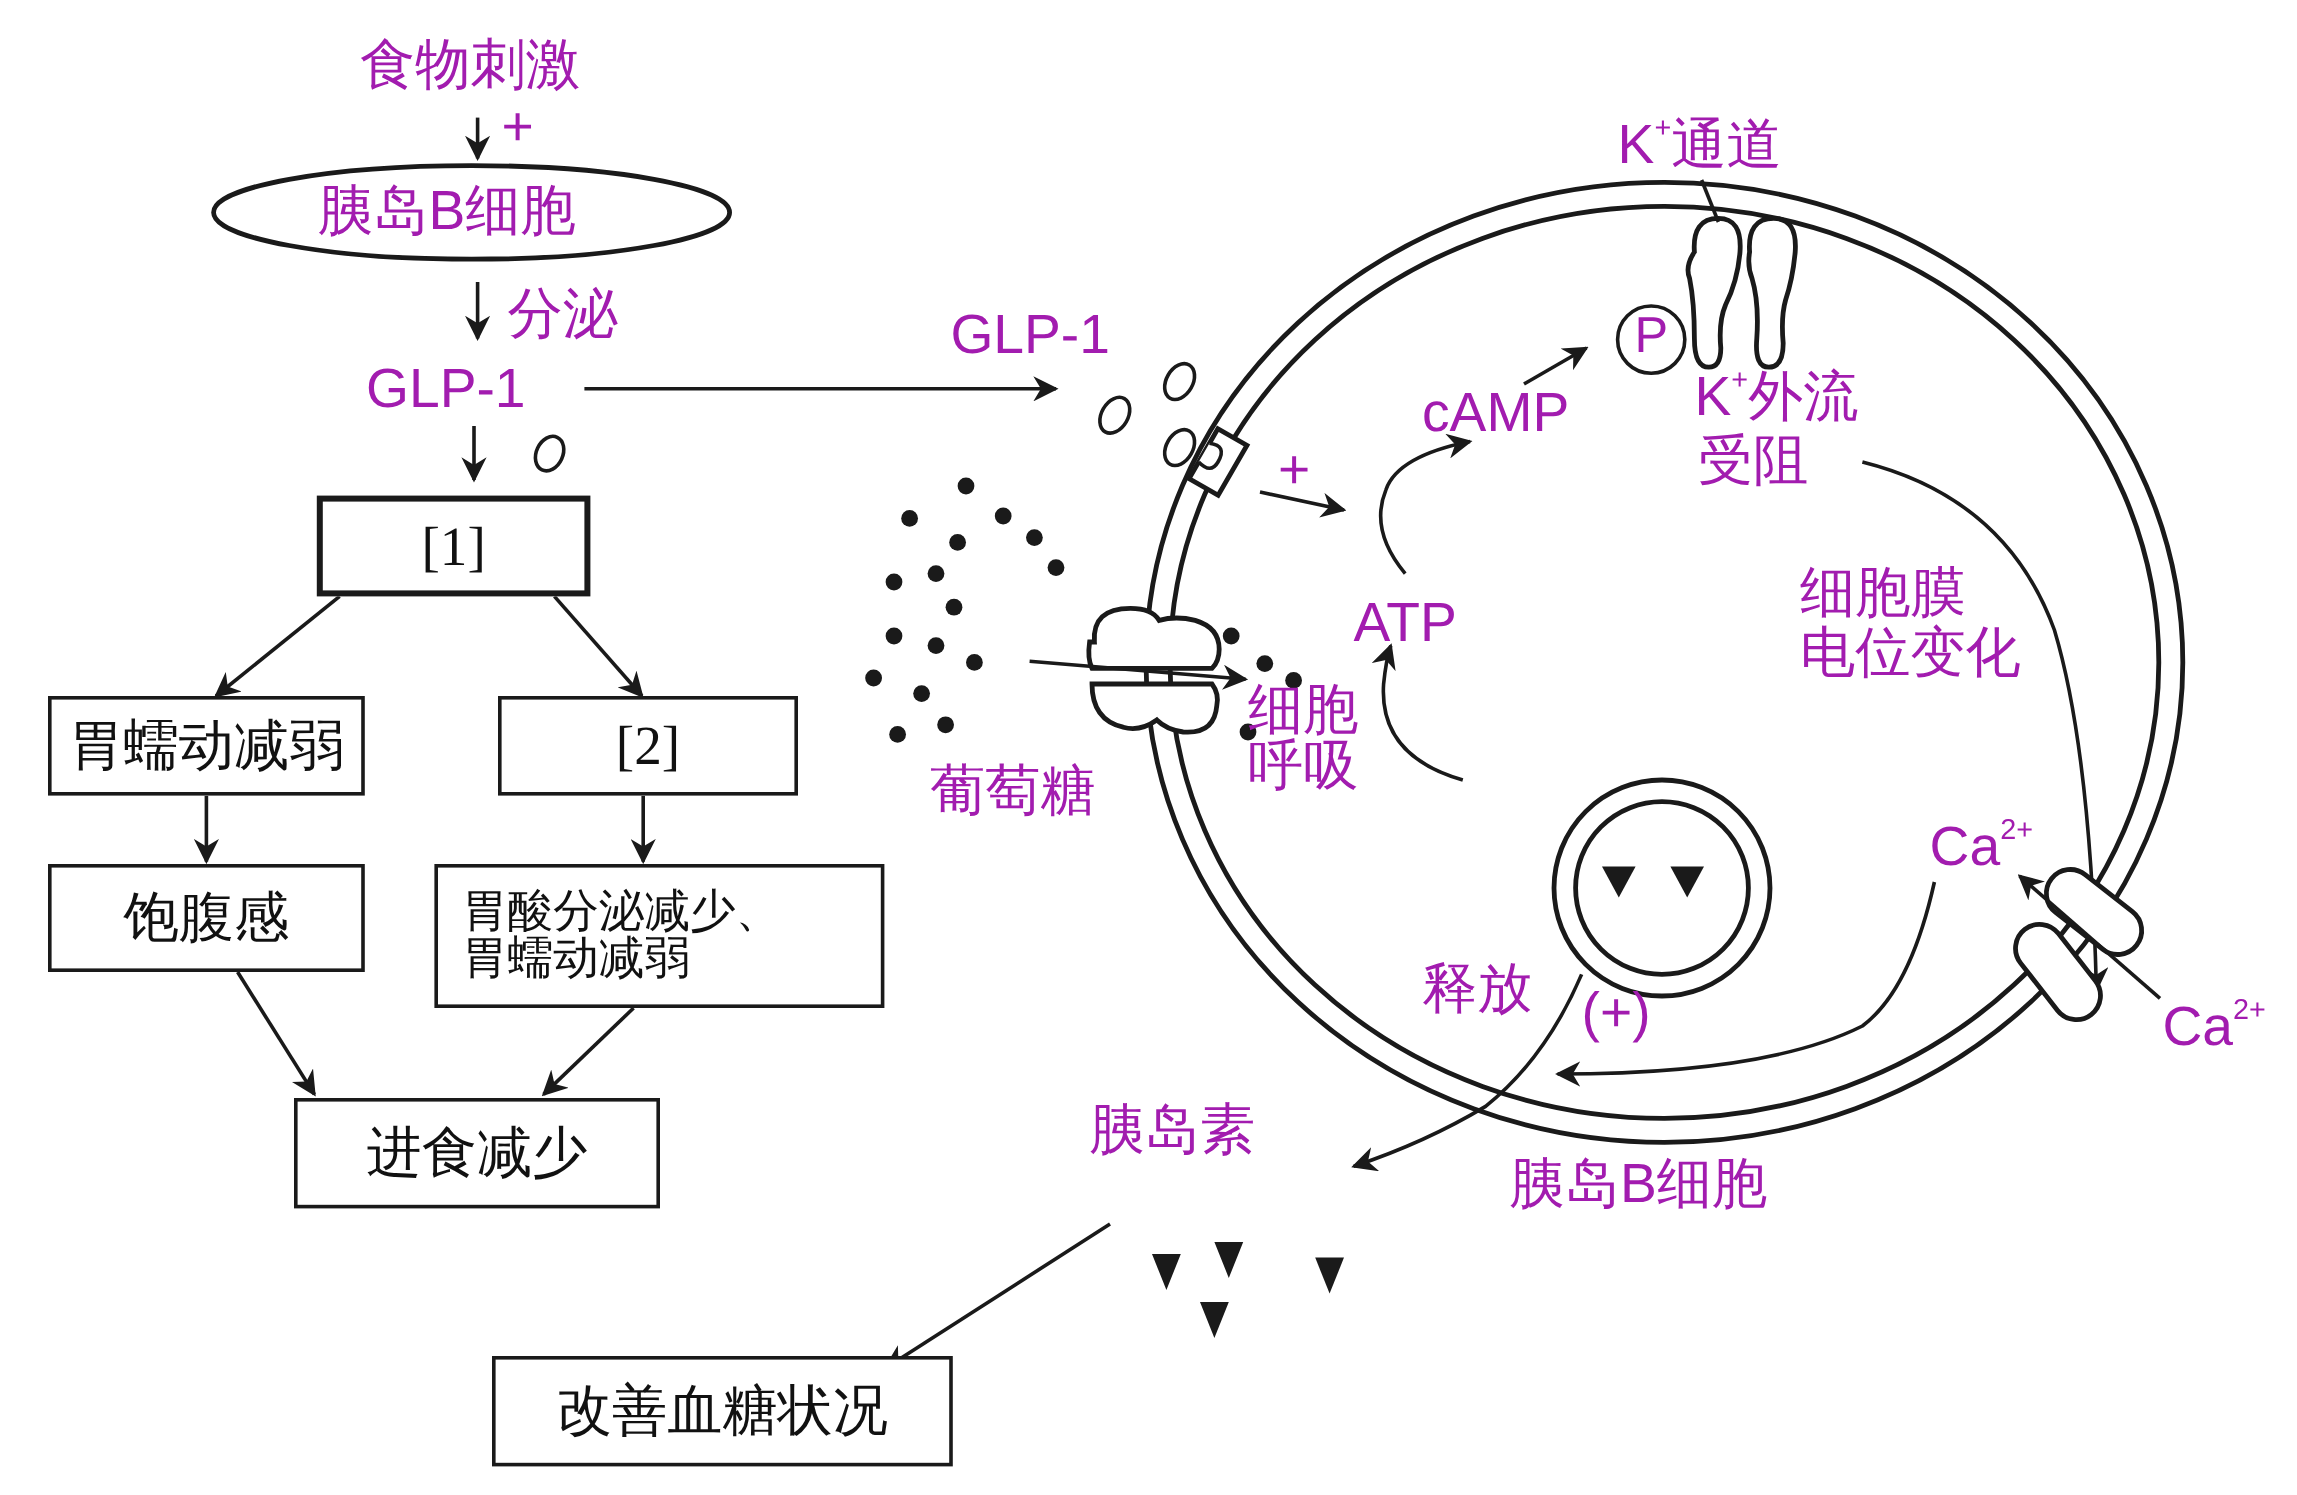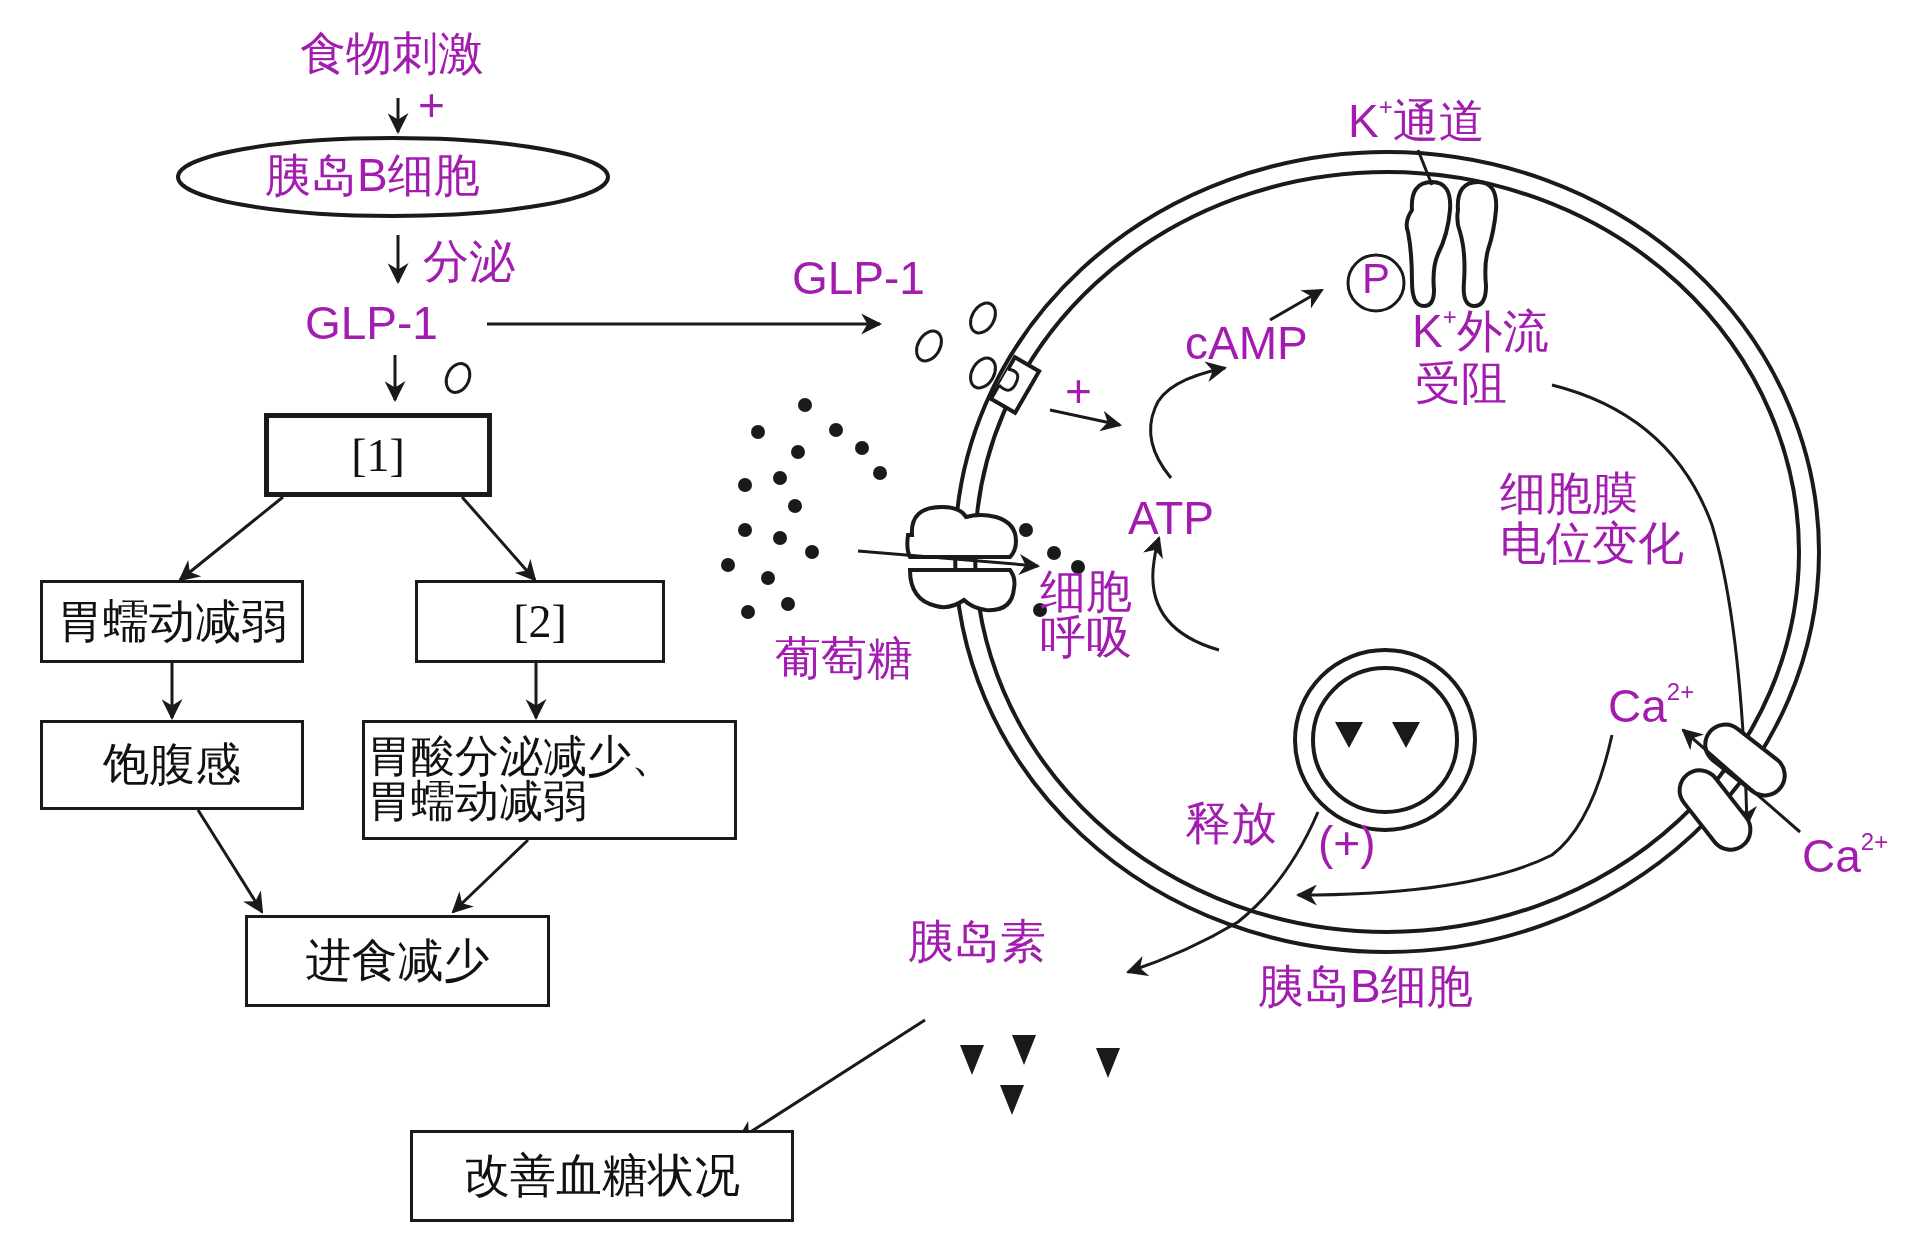--- a/index.html
+++ b/index.html
@@ -6,21 +6,21 @@
   body { width:1914px; height:1246px; position:relative; overflow:hidden;
          font-family:"Liberation Serif","DejaVu Serif",serif; color:#111; }
   svg#diagram { position:absolute; left:0; top:0; width:1914px; height:1246px; }
   .lbl { position:absolute; font-family:Liberation Sans, sans-serif;
          font-size:46px; line-height:1.0; color:#a21caf; white-space:nowrap; }
   .lbl sup { font-size:24px; vertical-align:22px; }
   .box { position:absolute; border:3px solid #1a1a1a; background:#fff;
          display:flex; align-items:center; justify-content:center;
          font-family:"Liberation Serif","DejaVu Serif",serif; font-size:46px; color:#111; box-sizing:border-box; }
   .box.thick { border-width:5px; }
-  .box.two { flex-direction:column; line-height:1.02; font-size:44px; align-items:flex-start; padding-left:2px; }
+  .box.two { flex-direction:column; line-height:1.02; font-size:38px; align-items:flex-start; padding-left:20px; }
 </style>
 </head>
 <body>
 
 <svg id="diagram" viewBox="0 0 1914 1246" xmlns="http://www.w3.org/2000/svg">
   <defs>
     <marker id="ah" viewBox="0 0 10 10" refX="9" refY="5" markerWidth="7" markerHeight="7" orient="auto-start-reverse">
       <path d="M0,0 L10,5 L0,10 L3,5 z" fill="#1a1a1a"></path>
     </marker>
   </defs>

